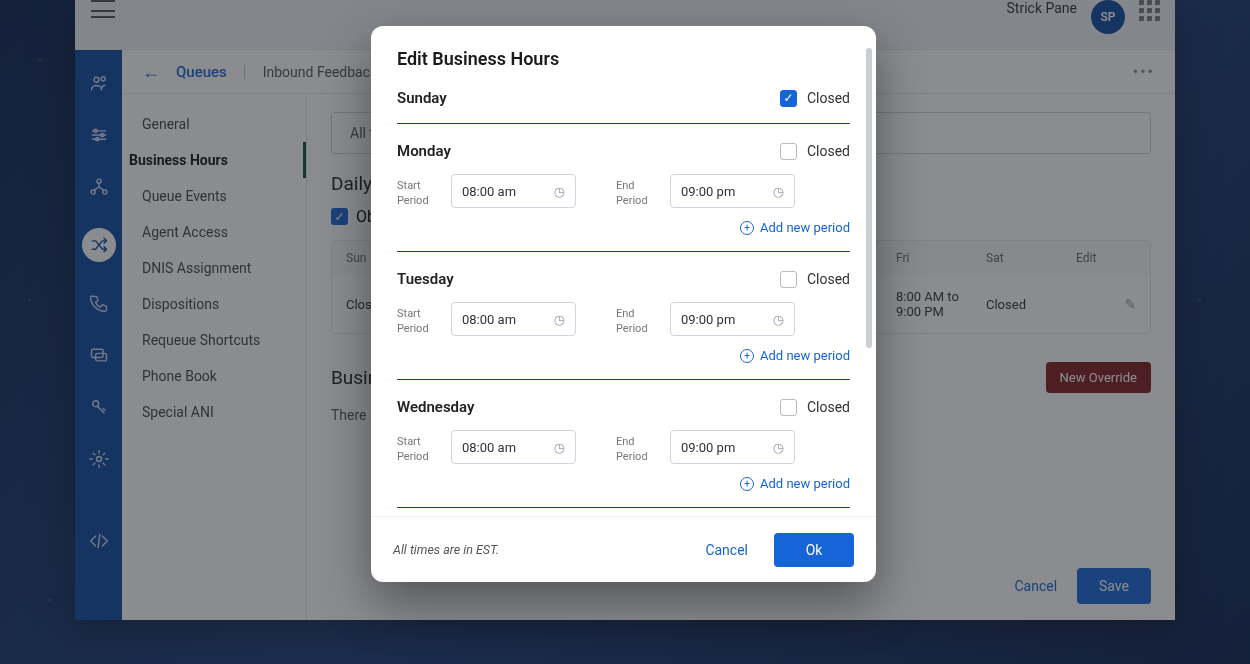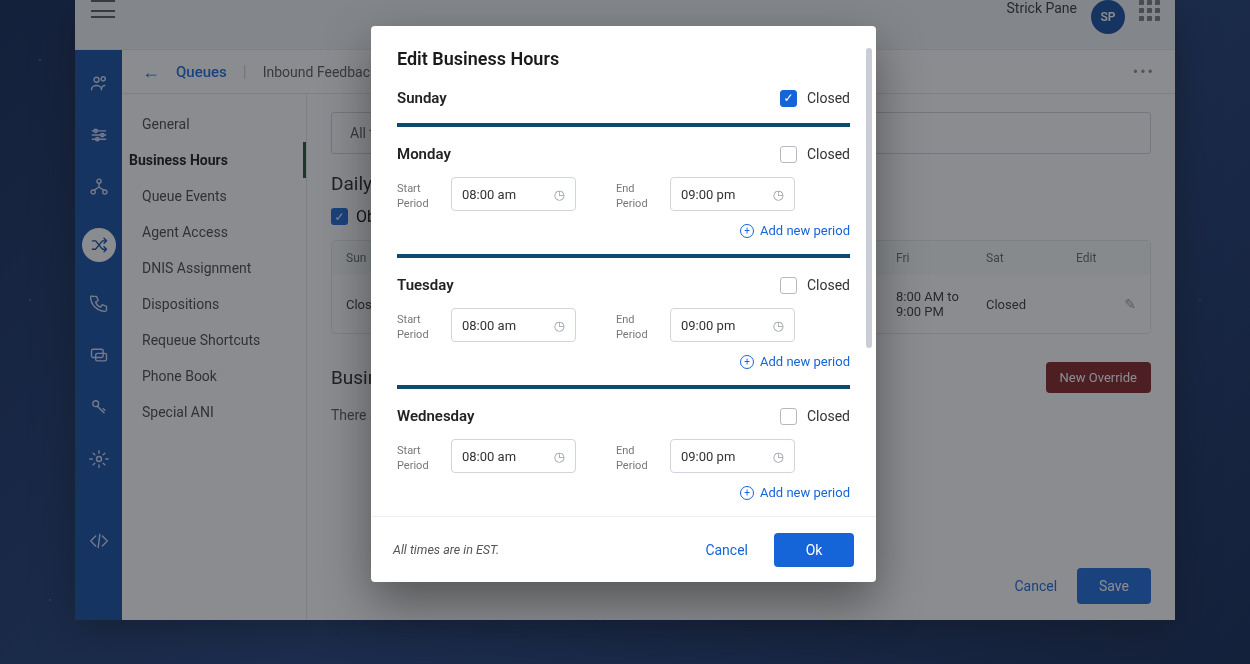--- a/index.html
+++ b/index.html
@@ -60,24 +60,24 @@
 .override-h{display:flex;align-items:center;margin-top:28px;}
 .override-h .btn-new{margin-left:auto;background:#7f1d1d;color:#fff;border:none;border-radius:4px;padding:8px 14px;font-size:13px;cursor:pointer;}
 .no-over{color:#555;font-size:14px;margin-top:14px;}
 
 .footer-actions{position:absolute;right:24px;bottom:16px;display:flex;gap:20px;align-items:center;}
 .footer-actions .cancel{color:#1564d8;font-size:14px;cursor:pointer;}
 .footer-actions .save{background:#1564d8;color:#fff;border:none;border-radius:4px;padding:10px 22px;font-size:14px;cursor:pointer;}
 
 
 .scrim{position:absolute;inset:0;background:rgba(30,34,40,.52);}
-.modal{position:absolute;left:371px;top:26px;width:505px;height:556px;background:#fff;border-radius:4px;box-shadow:0 20px 50px rgba(0,0,0,.4);display:flex;flex-direction:column;}
+.modal{position:absolute;left:371px;top:26px;width:505px;height:556px;background:#fff;border-radius:12px;box-shadow:0 20px 50px rgba(0,0,0,.4);display:flex;flex-direction:column;}
 .modal-body{flex:1;overflow:hidden;padding:22px 26px 0;position:relative;}
 .modal-title{font-size:18px;font-weight:600;color:#1a1a1a;margin-bottom:20px;}
-.day-block{border-bottom:4px solid #0c4a6e;padding-bottom:16px;margin-bottom:18px;}
+.day-block{border-bottom:1px solid #0c4a6e;padding-bottom:16px;margin-bottom:18px;}
 .day-block:last-child{border-bottom:none;}
 .day-head{display:flex;align-items:center;}
 .day-name{font-size:15px;font-weight:600;color:#222;}
 .closed-wrap{margin-left:auto;display:flex;align-items:center;gap:10px;}
 .chkbox{width:17px;height:17px;border:1.5px solid #b5b9c2;border-radius:3px;display:inline-flex;align-items:center;justify-content:center;cursor:pointer;}
 .chkbox.checked{background:#1564d8;border-color:#1564d8;color:#fff;font-size:12px;}
 .closed-label{font-size:14px;color:#333;}
 .periods{margin-top:14px;display:flex;gap:40px;}
 .period-col{display:flex;align-items:flex-end;gap:14px;}
 .period-lbl{font-size:11px;color:#777;line-height:1.3;width:40px;}

